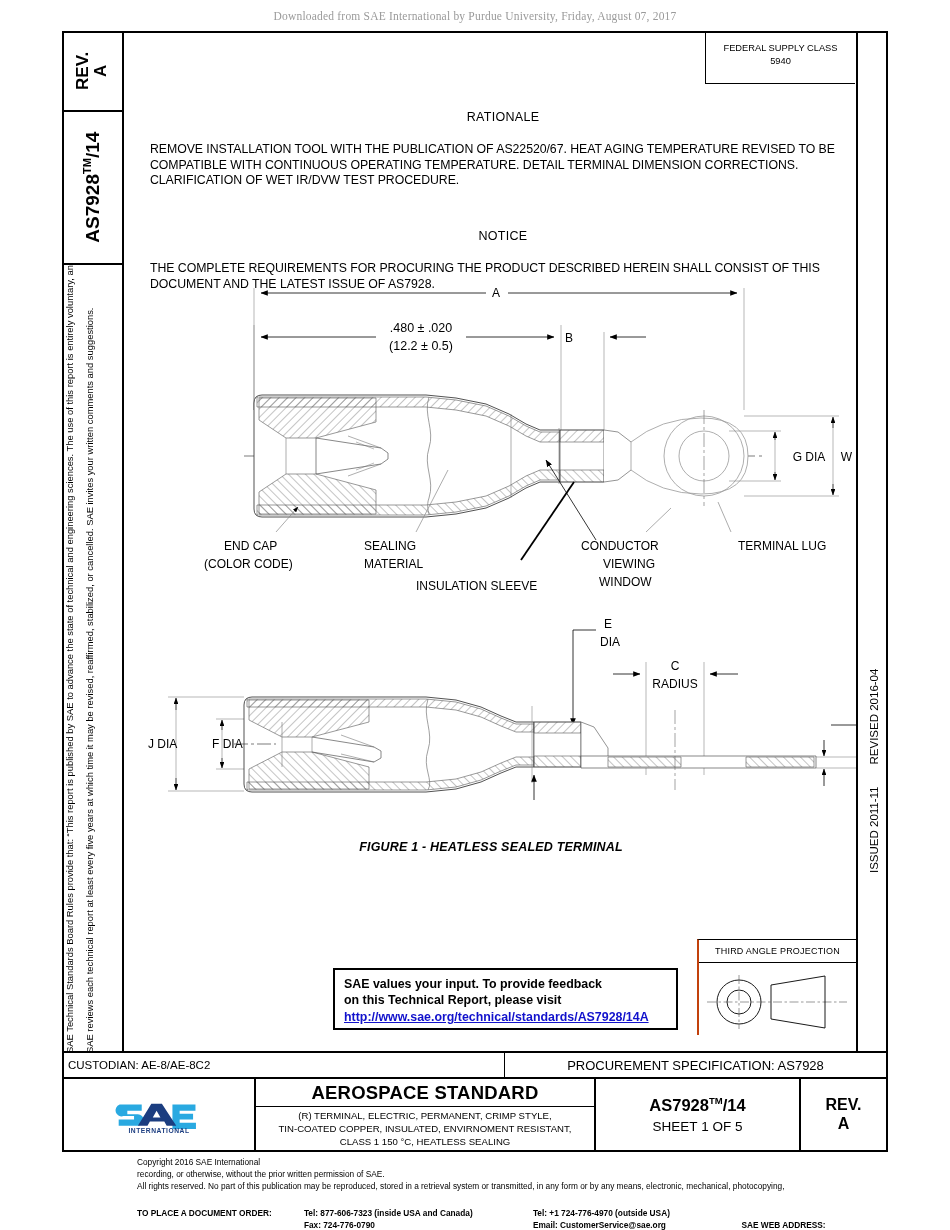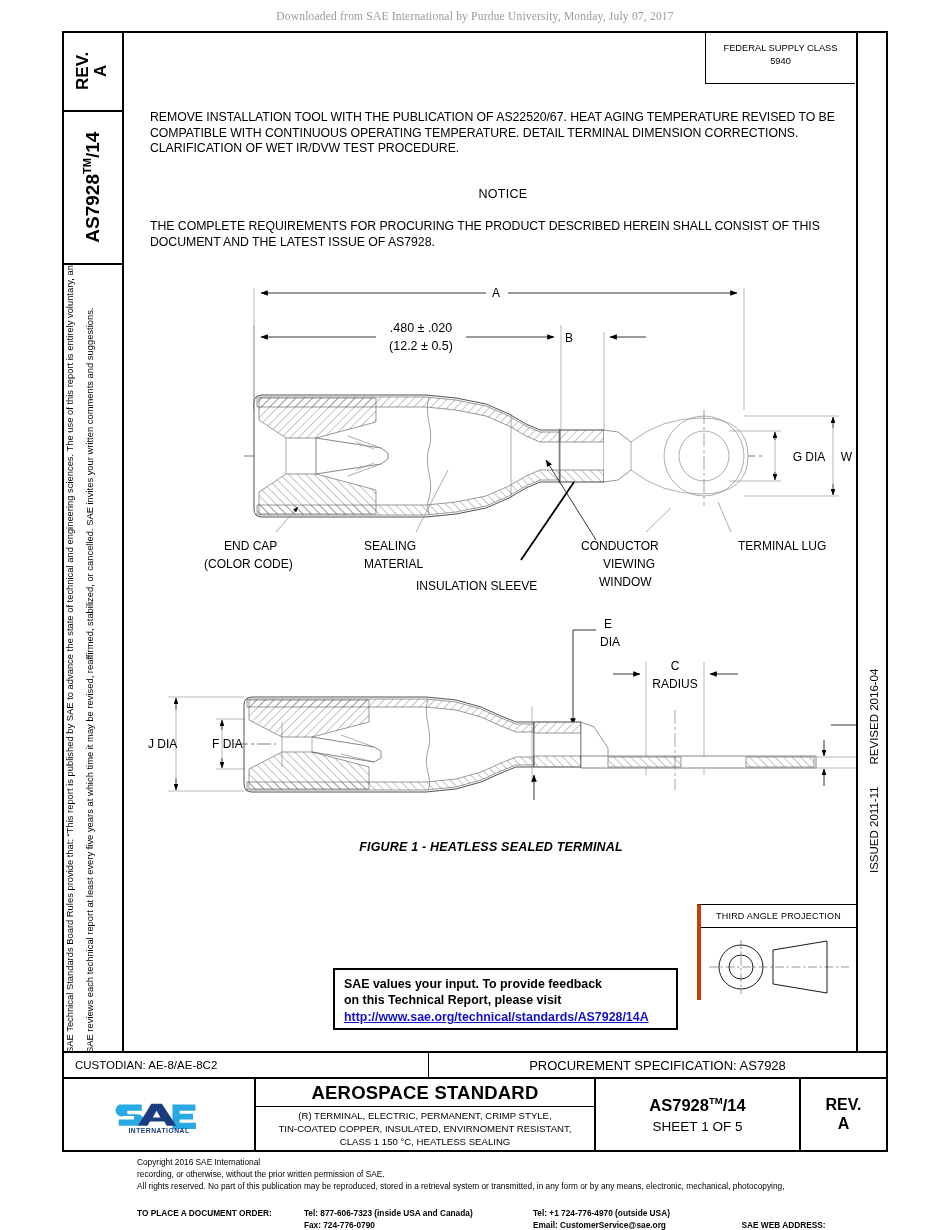--- a/index.html
+++ b/index.html
@@ -117,21 +117,21 @@
     position: absolute;
     left: 150px; top: 110px;
     width: 706px;
   }
   .sec-head {
     text-align: center;
     font-size: 12.5px;
     margin: 0 0 18px 0;
     letter-spacing: .3px;
   }
-  .sec-head.second { margin-top: 30px; }
+  .sec-head.second { margin-top: 40px; }
   .sec-body {
     font-size: 12.3px;
     line-height: 1.28;
     margin: 0;
     letter-spacing: -.05px;
   }
   
   .drawing {
     position: absolute;
     left: 126px; top: 270px;
@@ -151,23 +151,23 @@
     background: #fff;
   }
   .feedback .url {
     color: #1111cc;
     text-decoration: underline;
     display: block;
   }
   
   .tap-box {
     position: absolute;
-    left: 697px; top: 904px;
+    left: 697px; top: 939px;
     width: 159px; height: 96px;
-    border-left: 4px solid #c2410c; border-top: 1px solid #000;
+    border-left: 2px solid #c2410c; border-top: 1px solid #000;
     box-sizing: border-box;
   }
   .tap-title {
     height: 22px;
     border-bottom: 1px solid #000;
     display: flex; align-items: center; justify-content: center;
     font-size: 9px;
     letter-spacing: .2px;
   }
   
@@ -178,25 +178,25 @@
     border: 2px solid #000;
     border-top: none;
     box-sizing: border-box;
   }
   .tb-row1 {
     display: flex;
     height: 24px;
     border-bottom: 2px solid #000;
   }
   .tb-custodian {
-    width: 365px;
+    width: 441px;
     border-right: 1px solid #000;
     box-sizing: border-box;
     display: flex; align-items: center;
-    padding-left: 11px;
+    padding-left: 4px;
     font-size: 11.5px;
   }
   .tb-procurement {
     flex: 1;
     display: flex; align-items: center; justify-content: center;
     font-size: 13px;
   }
   .tb-row2 {
     display: flex;
     height: 71px;
@@ -263,21 +263,21 @@
   .footer-order .c1 { width: 236px; font-weight: bold; }
   .footer-order .c2 { width: 215px; font-weight: bold; }
   .footer-order .c3 { font-weight: bold; }
   .fo-line { display: block; }
   
   .sae-logo { width: 96px; }
 </style>
 </head>
 <body>
 
-<div class="dl-notice">Downloaded from SAE International by Purdue University, Monday, July 07, 2017</div>
+<div class="dl-notice">Downloaded from SAE International by Purdue University, Friday, August 07, 2017</div>
 
 <div class="frame"></div>
 
 <div class="rev-cell">
   <div class="vtext">
     <span>REV.</span><br>
     <span>A</span>
   </div>
 </div>
 
@@ -300,20 +300,21 @@
     <span class="d-revised">REVISED 2016-04</span>
   </div>
 </div>
 
 <div class="fsc-box">
   <div>FEDERAL SUPPLY CLASS</div>
   <div>5940</div>
 </div>
 
 <div class="body-text">
+  <p class="sec-head">RATIONALE</p>
   <p class="sec-body">REMOVE INSTALLATION TOOL WITH THE PUBLICATION OF AS22520/67. HEAT AGING TEMPERATURE REVISED TO BE COMPATIBLE WITH CONTINUOUS OPERATING TEMPERATURE.  DETAIL TERMINAL DIMENSION CORRECTIONS. CLARIFICATION OF WET IR/DVW TEST PROCEDURE.</p>
   <p class="sec-head second">NOTICE</p>
   <p class="sec-body">THE COMPLETE REQUIREMENTS FOR PROCURING THE PRODUCT DESCRIBED HEREIN SHALL CONSIST OF THIS DOCUMENT AND THE LATEST ISSUE OF AS7928.</p>
 </div>
 
 <div class="drawing">
 <svg width="730" height="610" viewBox="0 0 730 610" xmlns="http://www.w3.org/2000/svg">
   <defs>
     <pattern id="hatch" width="6" height="6" patternTransform="rotate(45)" patternUnits="userSpaceOnUse">
       <line x1="0" y1="0" x2="0" y2="6" stroke="#555" stroke-width="0.7"></line>

